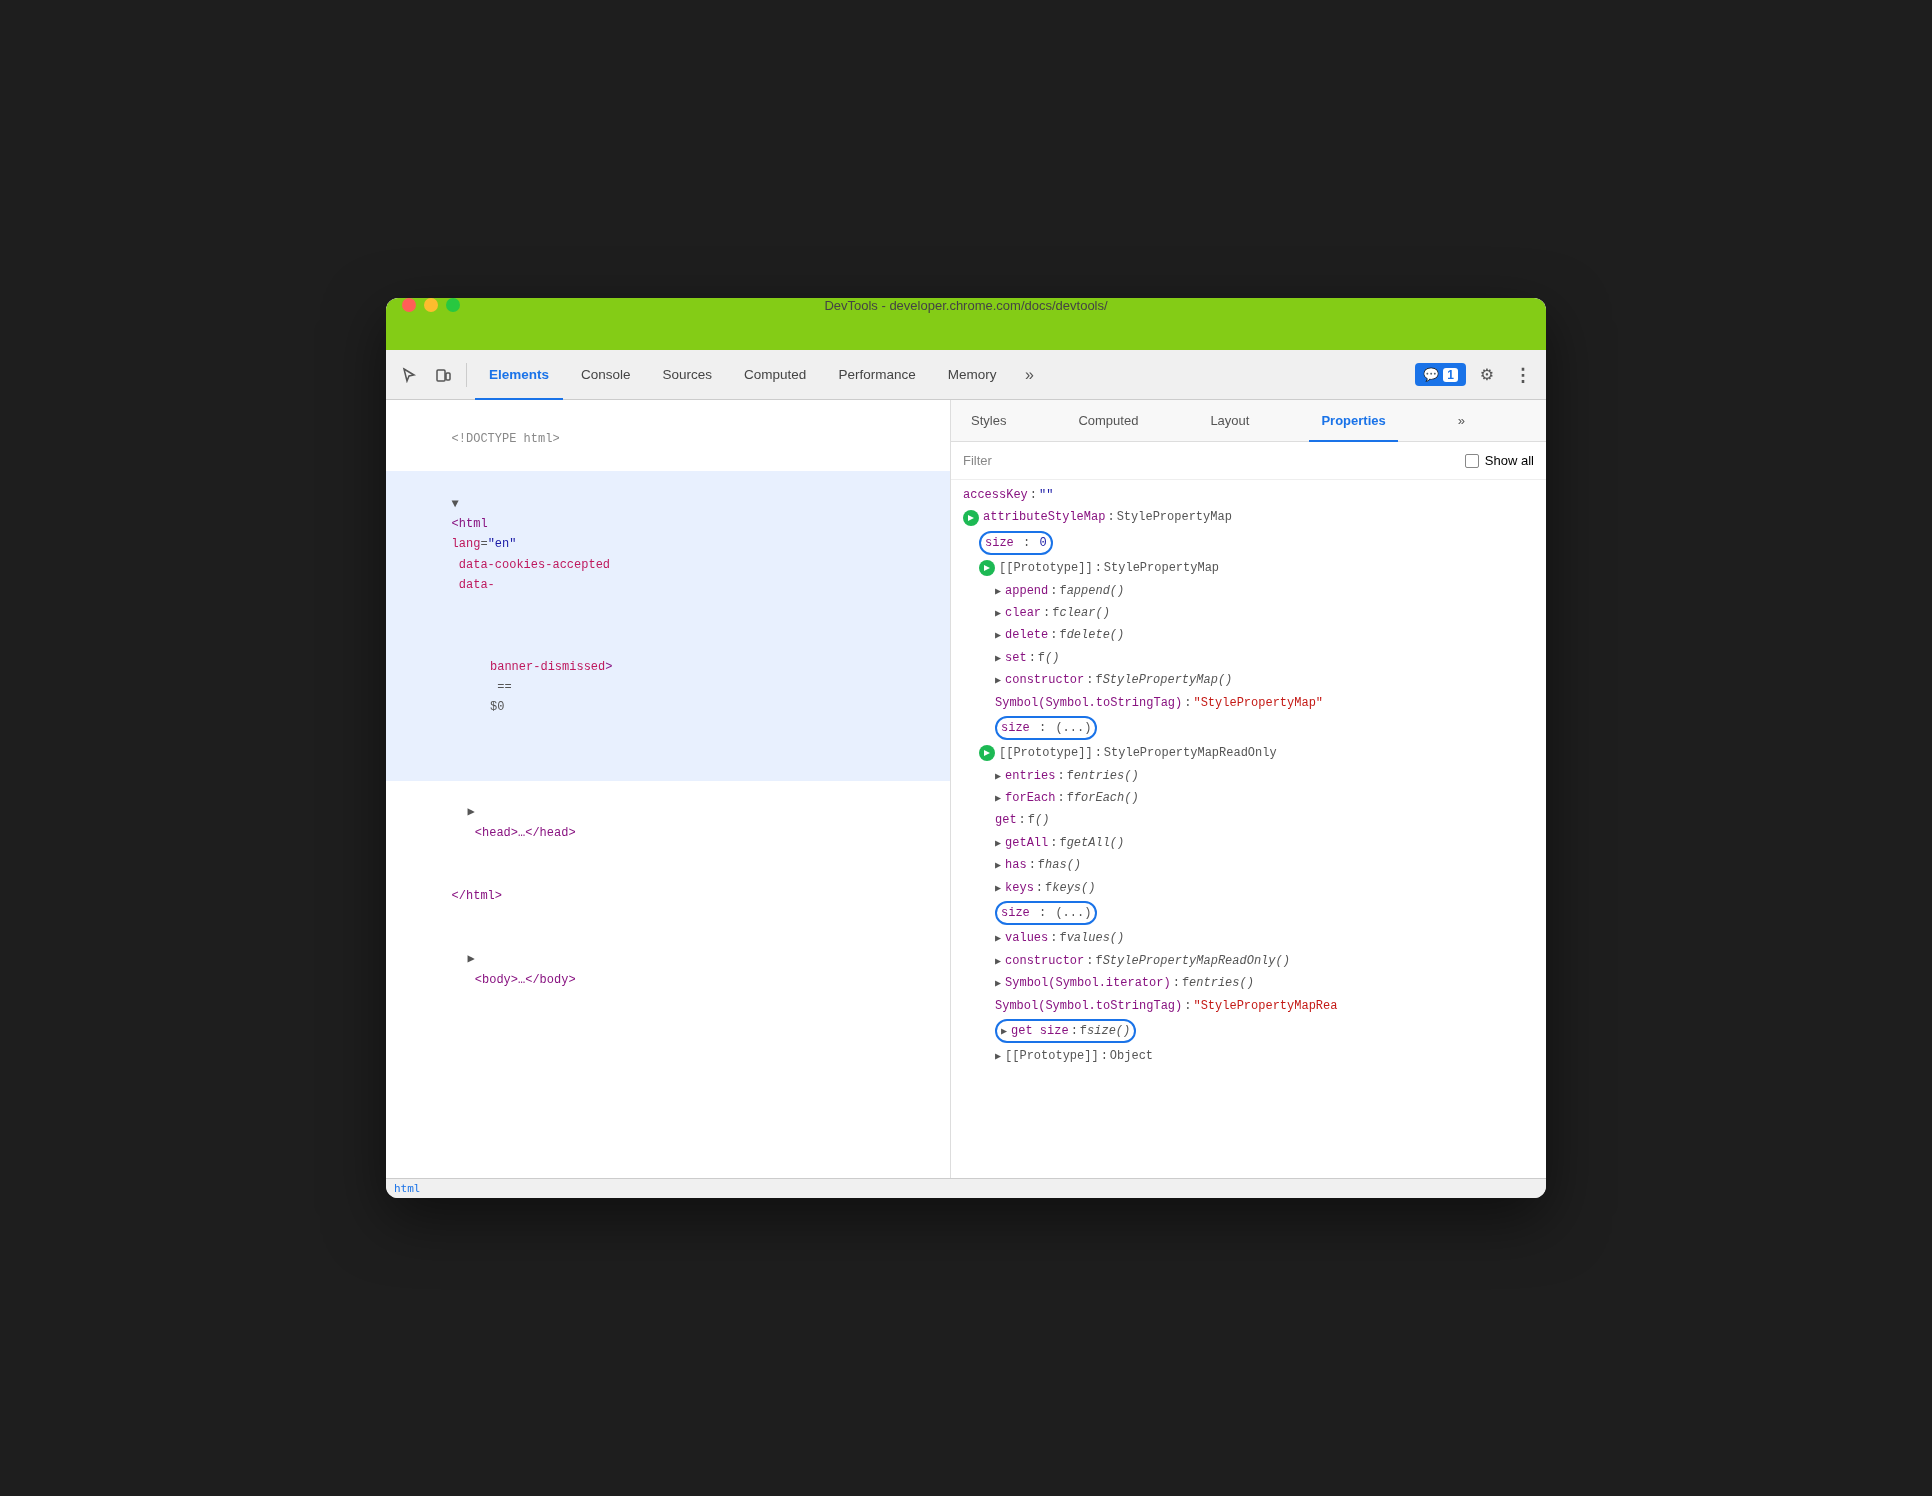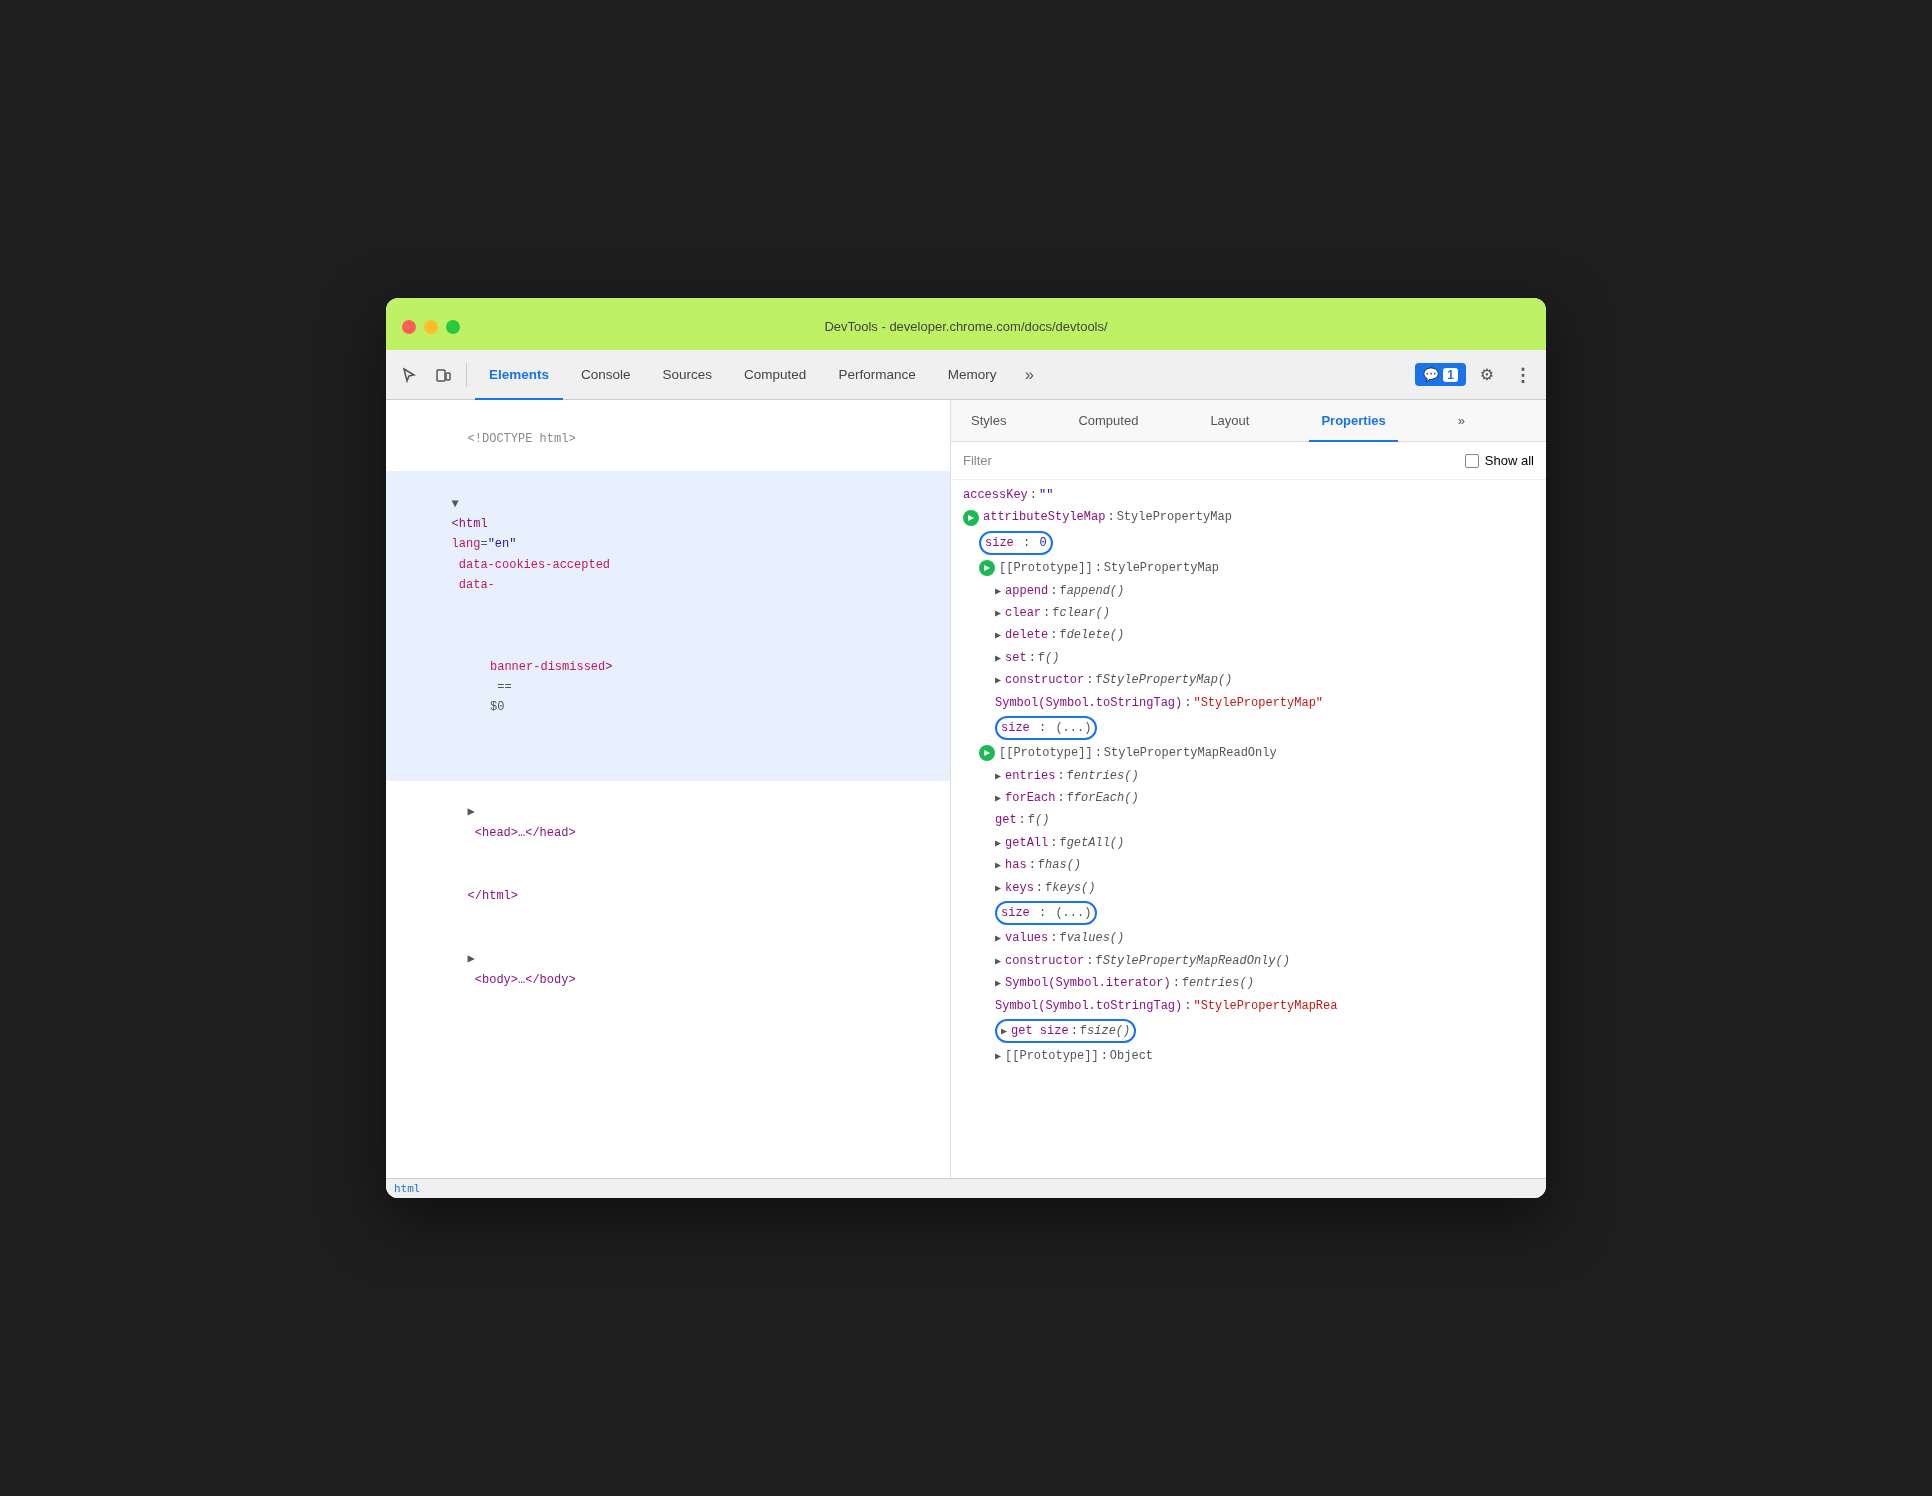--- a/index.html
+++ b/index.html
@@ -17,24 +17,24 @@
       background: #f5f5f5;
       border-radius: 12px;
       box-shadow: 0 20px 60px rgba(0,0,0,0.5);
       display: flex;
       flex-direction: column;
       overflow: hidden;
     }
     
     .title-bar {
       height: 52px;
-      background: #bef264;
-      display: flex;
-      align-items: flex-end;
-      padding: 16px 16px;
+      background: #84cc16;
+      display: flex;
+      align-items: flex-start;
+      padding: 0 16px;
       border-radius: 12px 12px 0 0;
       position: relative;
     }
     .traffic-lights {
       display: flex;
       gap: 8px;
     }
     .traffic-light {
       width: 14px;
       height: 14px;
@@ -153,21 +153,21 @@
       color: #555;
       white-space: pre;
       line-height: 1.6;
     }
     .html-line .doctype { color: #888; }
     .html-line .tag { color: #881280; }
     .html-line .attr-name { color: #be185d; }
     .html-line .attr-value { color: #1a1aa6; }
     .html-line .equals { color: #555; }
     .tree-row {
-      padding: 1px 24px;
+      padding: 1px 8px;
       line-height: 1.7;
     }
     
     .status-bar-left {
       background: #f0f0f0;
       border-top: 1px solid #ccc;
       padding: 3px 8px;
       font-size: 11px;
       color: #1a73e8;
       font-family: 'Menlo', monospace;

